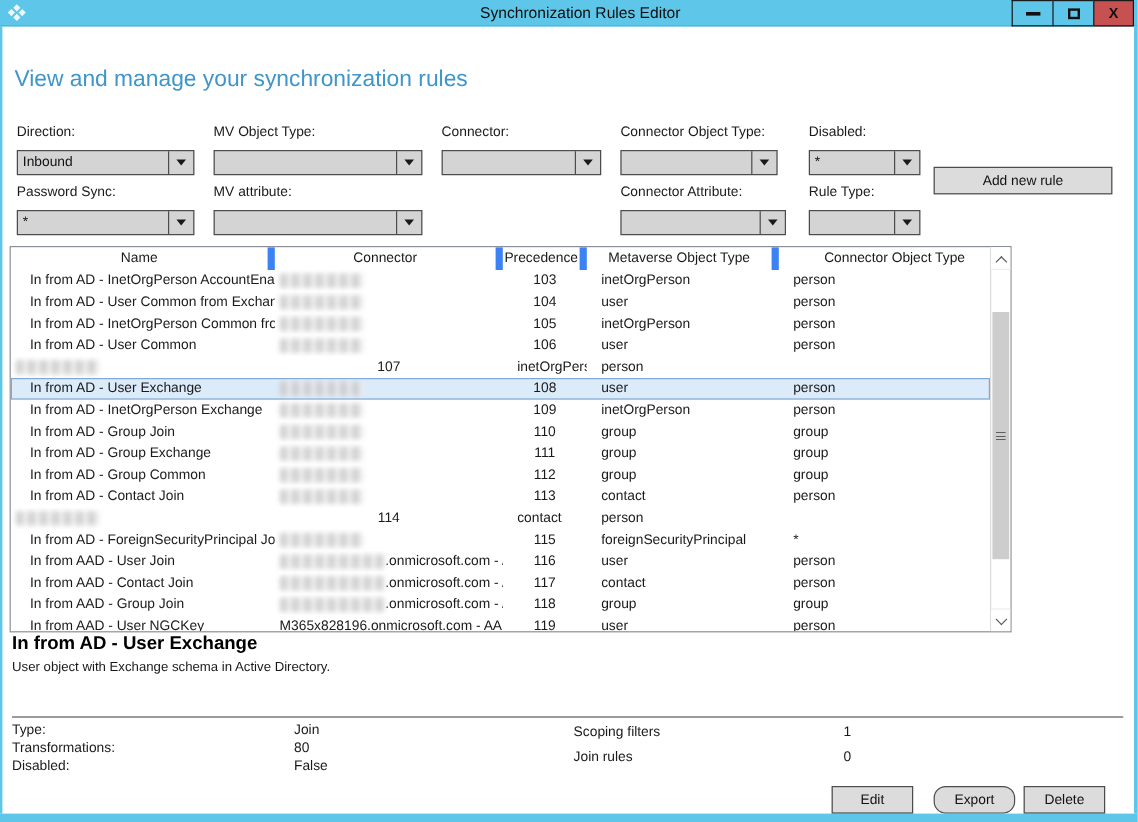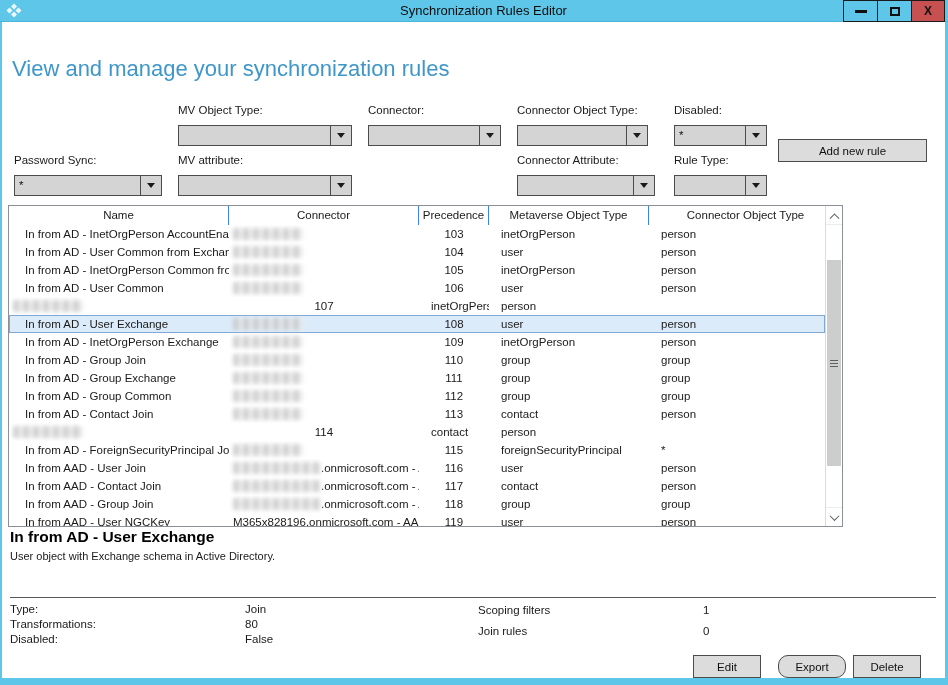--- a/index.html
+++ b/index.html
@@ -18,21 +18,21 @@
   .glyph-min{ width:12px; height:3px; background:#111; }
   .glyph-max{ width:10px; height:9px; border:2px solid #111; background:transparent; }
   .glyph-close{ font-size:12px; font-weight:bold; color:#111; line-height:1; }
 
   
   .edge-left{ position:absolute; left:0; top:22px; width:2px; height:656px; background:#5ec6e8; }
   .edge-right{ position:absolute; right:0; top:22px; width:3px; height:656px; background:#5ec6e8; }
   .edge-bottom{ position:absolute; left:0; top:678px; width:948px; height:7px; background:#5ec6e8; }
 
   
-  .page-heading{ position:absolute; left:12px; top:56px; font-size:22px; font-weight:normal; color:#3e96c9; }
+  .page-heading{ position:absolute; left:12px; top:56px; font-size:19px; font-weight:normal; color:#3e96c9; }
 
   
   .filter{ position:absolute; }
   .filter .flabel{ display:block; font-size:11.5px; color:#1a1a1a; height:13px; }
   .combo{ margin-top:8px; height:21px; background:#d4d4d4; border:1px solid #4c4c4c; position:relative; font-size:11.5px; color:#111; line-height:19px; padding-left:4px; cursor:default; }
   .combo .arrowbox{ position:absolute; right:0; top:0; width:21px; height:19px; border-left:1px solid #4c4c4c; display:flex; align-items:center; justify-content:center; }
   .combo .tri{ width:0; height:0; border-left:4px solid transparent; border-right:4px solid transparent; border-top:5px solid #1a1a1a; }
   .f-direction{ left:14px; top:104px; } .f-direction .combo{ width:148px; }
   .f-mvot{ left:178px; top:104px; } .f-mvot .combo{ width:174px; }
   .f-connector{ left:368px; top:104px; } .f-connector .combo{ width:133px; }
@@ -42,21 +42,21 @@
   .f-mvattr{ left:178px; top:154px; } .f-mvattr .combo{ width:174px; }
   .f-cattr{ left:517px; top:154px; } .f-cattr .combo{ width:138px; }
   .f-rtype{ left:674px; top:154px; } .f-rtype .combo{ width:93px; }
 
   .btn{ background:#dcdcdc; border:1px solid #4c4c4c; font-size:11.5px; color:#111; text-align:center; cursor:default; font-family:inherit; }
   .add-rule-btn{ position:absolute; left:778px; top:139px; width:149px; height:23px; }
 
   
   .rules-table{ position:absolute; left:8px; top:205px; width:835px; height:322px; border:1px solid #8b9097; background:#fff; overflow:hidden; }
   .thead{ display:grid; grid-template-columns:220px 190px 70px 160px 1fr; height:19px; line-height:18px; font-size:11.5px; color:#1a1a1a; }
-  .thead .hcell{ text-align:center; border-right:1px solid #3b82f6; overflow:hidden; white-space:nowrap; }
+  .thead .hcell{ text-align:center; border-right:6px solid #3b82f6; overflow:hidden; white-space:nowrap; }
   .thead .hcell:last-child{ border-right:none; }
   .tbody{ position:absolute; left:0; top:19px; right:17px; bottom:0; overflow:hidden; }
   .trow{ display:grid; grid-template-columns:220px 190px 70px 160px 1fr; height:18px; line-height:18px; font-size:11.5px; color:#1a1a1a; white-space:nowrap; }
   .trow.selected{ background:#dcebfa; outline:1px solid #7fa8d4; outline-offset:-1px; }
   .c-name{ padding-left:16px; overflow:hidden; }
   .c-conn{ padding-left:4px; overflow:hidden; }
   .c-prec{ text-align:center; }
   .c-cot{ padding-left:12px; overflow:hidden; }
   .c-mot{ padding-left:12px; overflow:hidden; }
   .redacted{ display:inline-block; width:70px; height:12px; margin-top:3px; vertical-align:top; border-radius:2px; background:repeating-linear-gradient(90deg,#c6c6c6 0 6px,#ebebeb 6px 10px); filter:blur(2px); opacity:.8; }
@@ -112,20 +112,29 @@
           <div class="glyph-close">X</div>
         </div>
     </div>
   </div>
   <div class="edge-left"></div>
   <div class="edge-right"></div>
   <div class="edge-bottom"></div>
 
   <div class="page-heading">View and manage your synchronization rules</div>
 
+  <div class="filter f-direction">
+    <span class="flabel">Direction:</span>
+    <div class="combo">
+      <span>Inbound</span>
+      <span class="arrowbox">
+          <span class="tri"></span>
+        </span>
+    </div>
+  </div>
   <div class="filter f-mvot">
     <span class="flabel">MV Object Type:</span>
     <div class="combo">
       <span></span>
       <span class="arrowbox">
           <span class="tri"></span>
         </span>
     </div>
   </div>
   <div class="filter f-connector">

